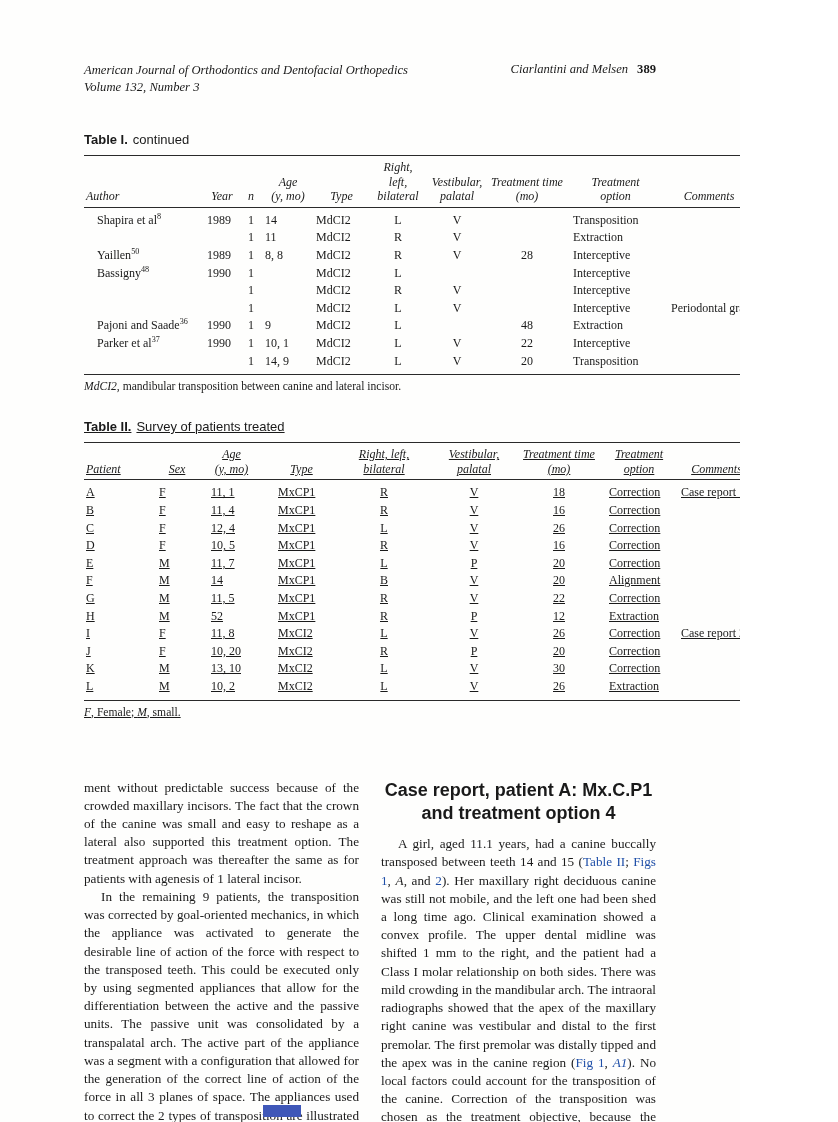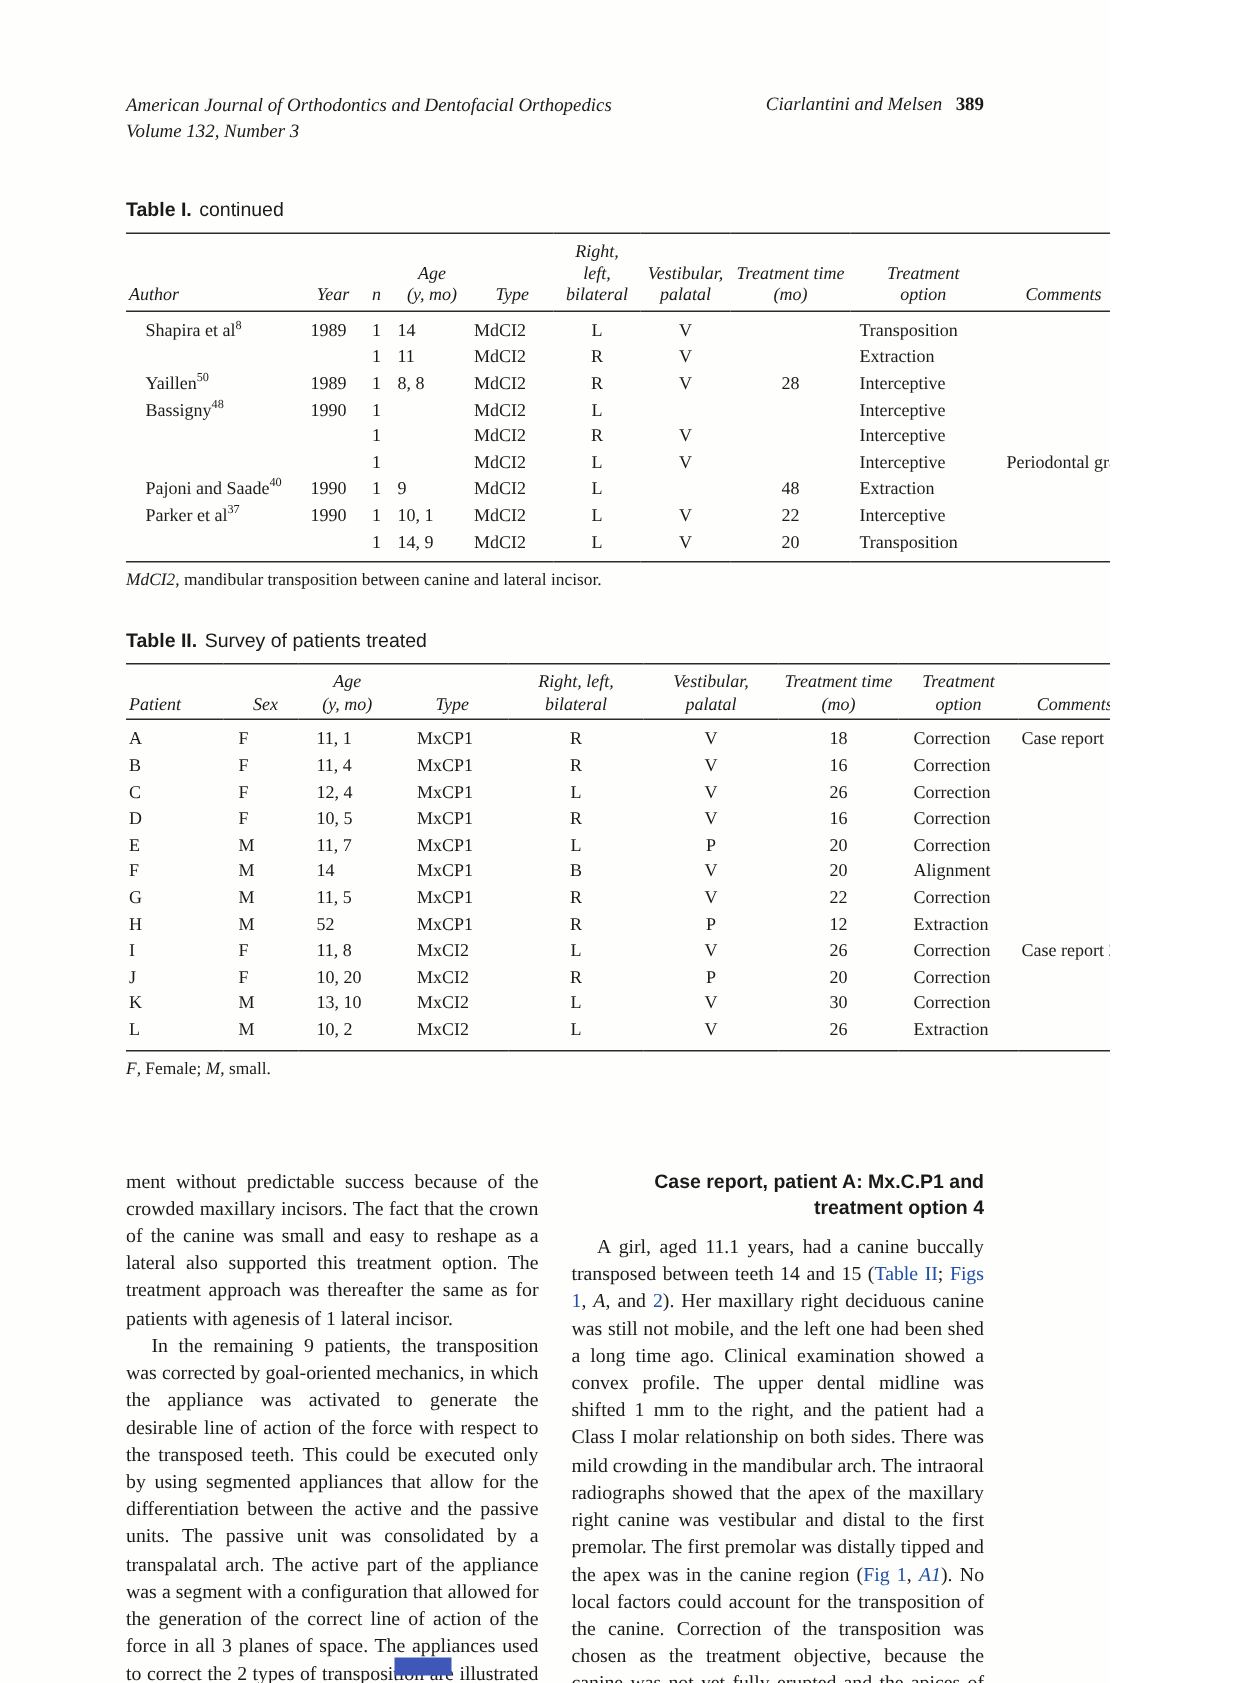--- a/index.html
+++ b/index.html
@@ -17,21 +17,21 @@
   
   .running-head { display: flex; justify-content: space-between; align-items: flex-start; font-size: 12.6px; }
   .rh-left div { font-style: italic; line-height: 1.35; }
   .rh-right { white-space: nowrap; }
   .rh-authors { font-style: italic; }
   .rh-page { font-weight: bold; margin-left: 9px; }
 
   
   .table-block { margin-top: 0; }
   .tb-one { margin-top: 36px; }
-  .tb-two { margin-top: 26px; }
+  .tb-two { margin-top: 26px; text-decoration: underline; }
   .table-caption { font-family: "Liberation Sans", sans-serif; font-size: 13px; margin-bottom: 8px; }
   .tc-label { font-weight: bold; margin-right: 5px; }
   .tc-title { font-weight: normal; }
 
   
   table { width: 100%; border-collapse: collapse; font-size: 12px; table-layout: fixed; }
   table { border-top: 1px solid #2a2a2a; border-bottom: 1px solid #2a2a2a; }
   thead tr { border-bottom: 1px solid #2a2a2a; }
   th { font-style: italic; font-weight: normal; white-space: pre-line; vertical-align: bottom;
        text-align: center; padding: 4px 2px 3px 2px; line-height: 1.22; }
@@ -59,22 +59,22 @@
   .t2 td:nth-child(8) { text-align: left; padding-left: 10px; }
   .t2 td:nth-child(9) { text-align: left; }
 
   .footnote { font-size: 11.6px; margin-top: 5px; }
   .it { font-style: italic; }
 
   
   .body-cols { display: flex; gap: 22px; margin-top: 60px; }
   .col { flex: 1; min-width: 0; font-size: 13.2px; line-height: 1.38; text-align: justify; }
   .col p.indent { text-indent: 17px; }
-  .col h3 { font-family: "Liberation Sans", sans-serif; font-size: 13px; font-weight: bold;
-            text-align: right; line-height: 1.32; margin-bottom: 9px; }
+  .col h3 { font-family: "Liberation Sans", sans-serif; font-size: 18px; font-weight: bold;
+            text-align: center; line-height: 1.32; margin-bottom: 9px; }
   .ref-link { color: #1f4fa8; }
 
   .footer-marker { position: absolute; left: 263px; top: 1105px; width: 38px; height: 12px; background: #3f57b8; }
 </style>
 </head>
 <body>
 
 <div class="page">
 
   <header class="running-head">
@@ -191,21 +191,21 @@
             <td>1</td>
             <td></td>
             <td>MdCI2</td>
             <td>L</td>
             <td>V</td>
             <td></td>
             <td>Interceptive</td>
             <td>Periodontal graft</td>
           </tr>
           <tr>
-            <td>Pajoni and Saade<sup>40</sup></td>
+            <td>Pajoni and Saade<sup>36</sup></td>
             <td>1990</td>
             <td>1</td>
             <td>9</td>
             <td>MdCI2</td>
             <td>L</td>
             <td></td>
             <td>48</td>
             <td>Extraction</td>
             <td></td>
           </tr>

